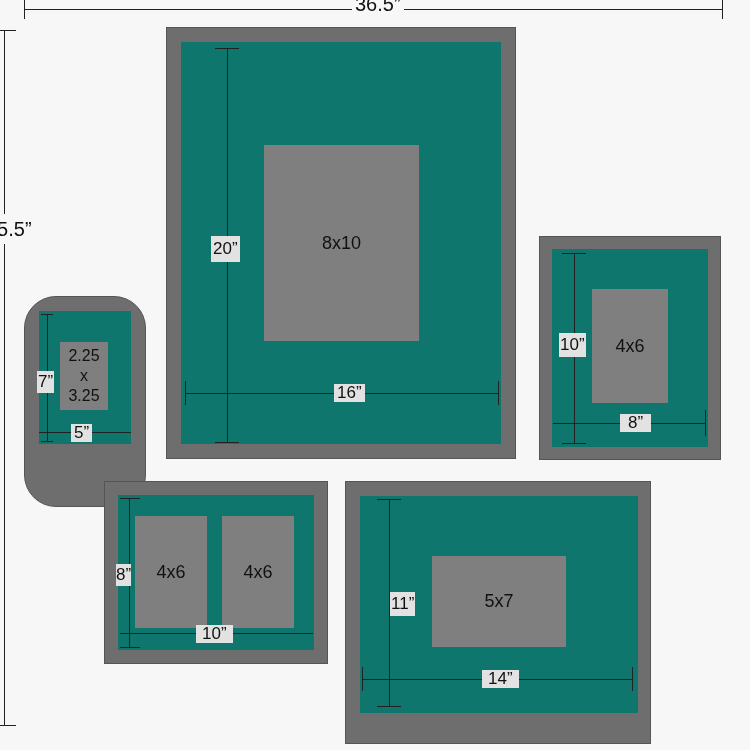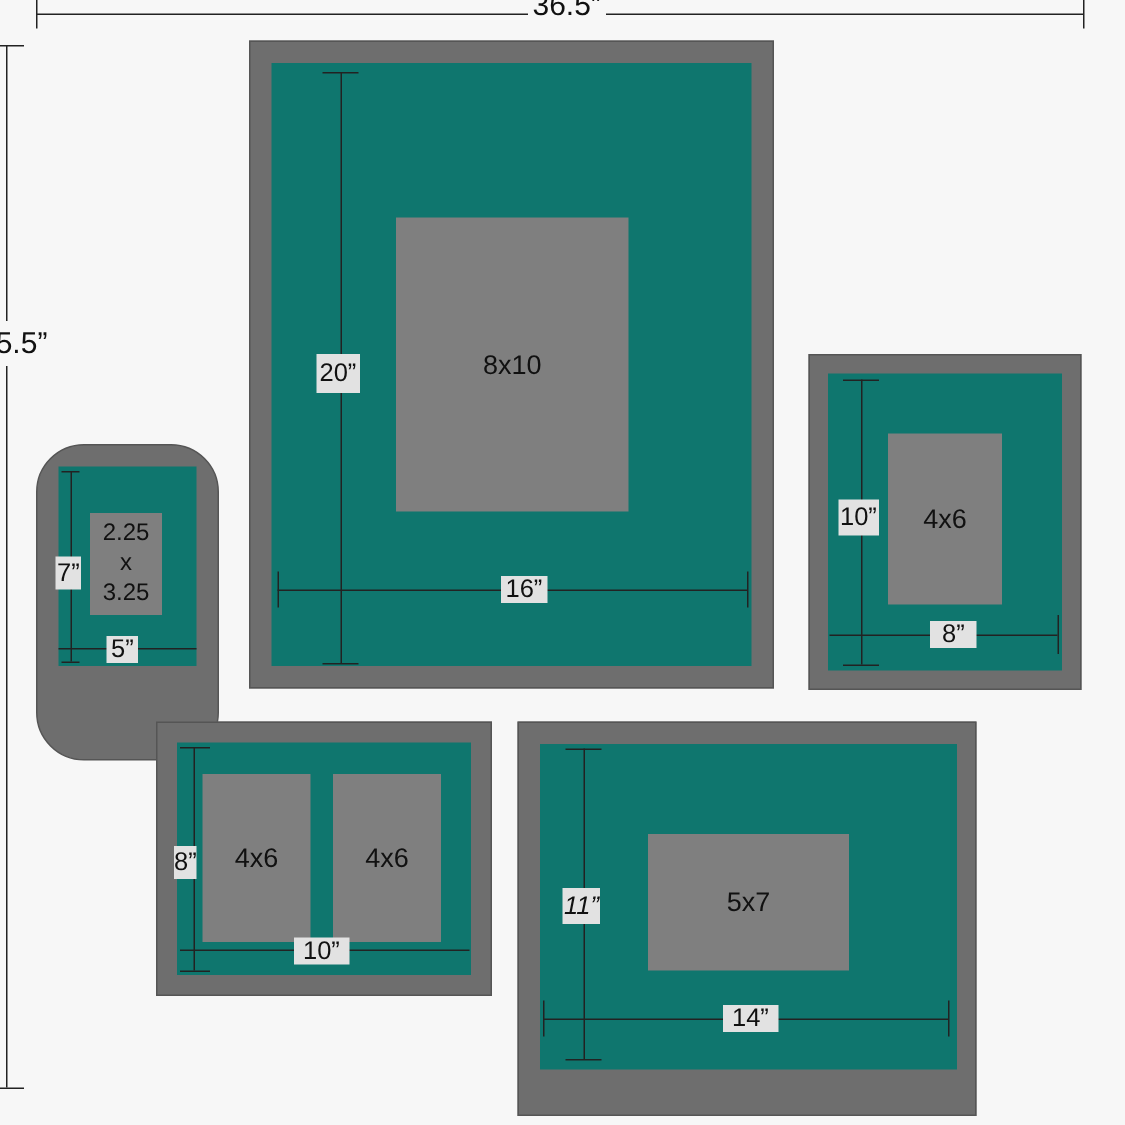--- a/index.html
+++ b/index.html
@@ -83,17 +83,17 @@
 <div class="lbl" style="left:196px;top:625px;padding:0 6px;">10”</div>
 
 <div class="frame" style="left:345px;top:481px;width:306px;height:263px;">
   <div class="mat" style="left:14px;top:14px;width:278px;height:217px;">
     <div class="opening" style="left:72px;top:60px;width:134px;height:91px;">5x7</div>
   </div>
 </div>
 <div class="vline" style="left:389px;top:499px;height:207px;"></div>
 <div class="hline" style="left:377px;top:499px;width:24px;"></div>
 <div class="hline" style="left:377px;top:706px;width:24px;"></div>
-<div class="lbl" style="left:375px;top:592px;padding:3px 1px;font-style:italic;">11”</div>
+<div class="lbl" style="left:390px;top:592px;padding:3px 1px;">11”</div>
 <div class="hline" style="left:362px;top:679px;width:270px;"></div>
 <div class="vline" style="left:362px;top:667px;height:24px;"></div>
 <div class="vline" style="left:632px;top:667px;height:24px;"></div>
 <div class="lbl" style="left:482px;top:670px;padding:0 6px;">14”</div>
 
 </body></html>

